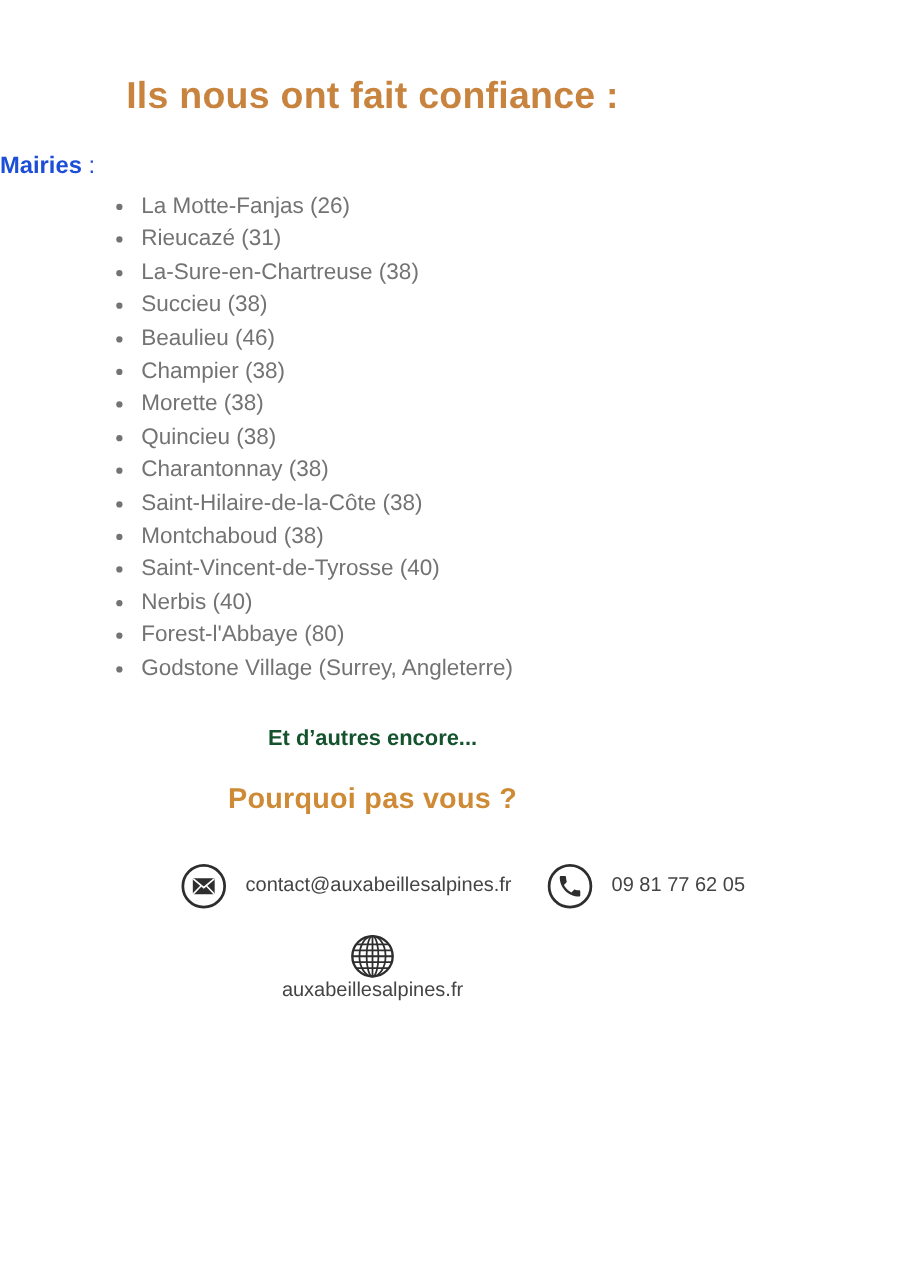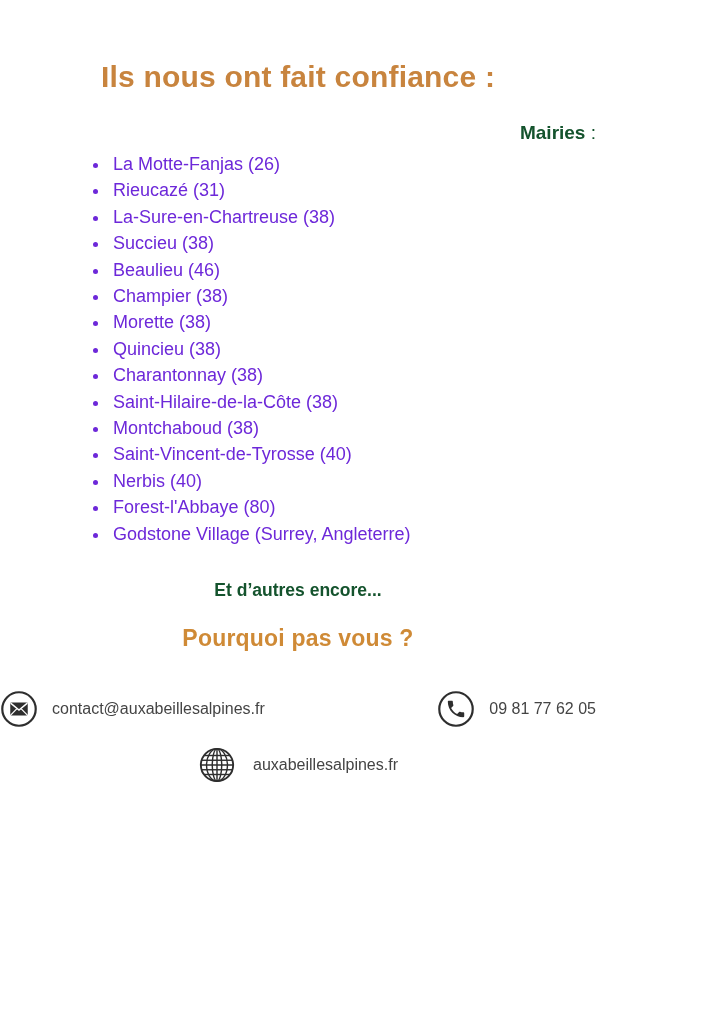--- a/index.html
+++ b/index.html
@@ -19,76 +19,77 @@
   .title {
     margin: 0;
     padding-top: 60px;
     text-align: center;
     font-size: 30px;
     font-weight: 700;
     color: #c8843e;
     letter-spacing: 0.2px;
   }
   .section-heading {
-    text-align: right;
+    text-align: left;
     font-size: 19px;
-    color: #14532d;
+    color: #1d4ed8;
   }
   .section-heading .hd-bold { font-weight: 700; }
   .section-heading .hd-colon { font-weight: 400; white-space: pre; }
   .mairies-heading { margin-top: 28px; }
   .associations-heading { margin-top: 25px; }
   ul.bullet-list {
     margin: 7px 0 0 0;
     padding: 0 0 0 110px;
     list-style: disc outside;
   }
   ul.bullet-list li {
     font-size: 18px;
     line-height: 26.4px;
-    color: #6d28d9;
+    color: #737373;
     padding-left: 3px;
   }
   .more-text {
     margin: 33px 0 0 0;
     text-align: center;
     font-size: 17.5px;
     font-weight: 700;
     color: #14532d;
   }
   .cta {
     margin: 24px 0 0 0;
     text-align: center;
     font-size: 23px;
     font-weight: 700;
     color: #cf8a36;
     letter-spacing: 0.2px;
   }
   .contact-row {
     margin-top: 38px;
     display: flex;
-    justify-content: space-between;
+    justify-content: flex-end;
     align-items: center;
-    gap: 60px;
+    gap: 28px;
   }
   .contact-group {
     display: flex;
     align-items: center;
     gap: 14px;
   }
   .contact-text {
     font-size: 16px;
     color: #444444;
   }
   .website-row {
     margin-top: 18px;
     display: flex;
-    justify-content: center;
+    justify-content: flex-start;
     align-items: center;
-    gap: 17px;
+    gap: 0;
+    flex-direction: column;
   }
   .icon-wrap { width: 38px; height: 38px; display: block; }
   .icon-wrap svg { display: block; width: 38px; height: 38px; }
 </style>
 </head>
 <body>
 
 <div class="page">
 
   <h1 class="title">Ils nous ont fait confiance :</h1>

